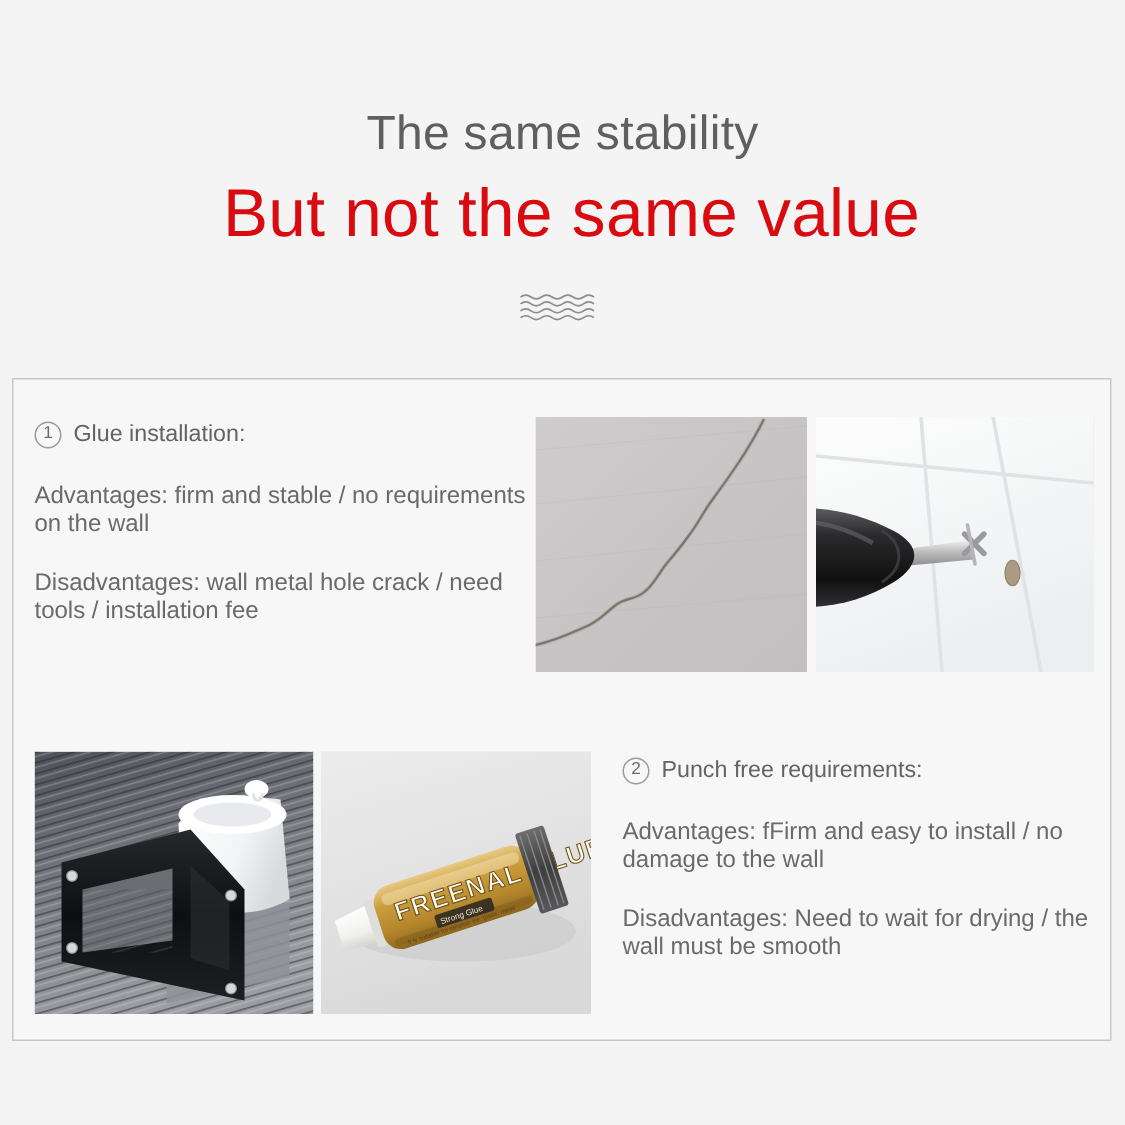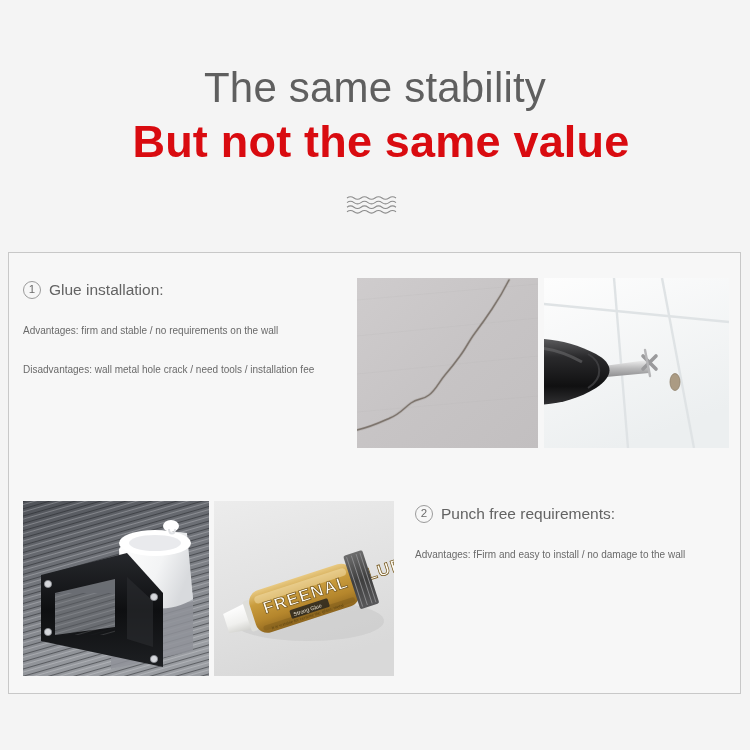--- a/index.html
+++ b/index.html
@@ -14,31 +14,31 @@
     overflow: hidden;
     position: relative;
   }
 
   
   .headings {
     padding-top: 62px;
     text-align: center;
   }
   .headline-1 {
-    font-size: 42px;
+    font-size: 32px;
     line-height: 52px;
     color: #5f5f5f;
     font-weight: 400;
     letter-spacing: 0.2px;
   }
   .headline-2 {
     font-size: 45px;
     line-height: 52px;
     color: #d90b10;
-    font-weight: 700;
+    font-weight: 400;
     letter-spacing: 0.2px;
     margin-top: 2px;
     padding-left: 12px;
   }
 
   
   .wave-divider {
     margin: 26px auto 0 auto;
     width: 60px;
     height: 20px;
@@ -96,21 +96,21 @@
     min-width: 18px;
     border: 1px solid #9b9b9b;
     border-radius: 50%;
     font-size: 11.5px;
     color: #6b6b6b;
     line-height: 1;
     padding-bottom: 1px;
     box-sizing: border-box;
   }
   .step-body {
-    font-size: 10px;
+    font-size: 16px;
     line-height: 19px;
     color: #6a6a6a;
     margin-bottom: 20px;
   }
   .step-body:last-child { margin-bottom: 0; }
 
   
   .photo {
     position: absolute;
     overflow: hidden;
@@ -335,15 +335,16 @@
         </g>
       </svg>
     </div>
 
     <div class="text-col-right">
       <div class="step-title">
         <span class="circle-num">2</span>
         <span>Punch free requirements:</span>
       </div>
       <div class="step-body">Advantages: fFirm and easy to install / no damage to the wall</div>
+      <div class="step-body">Disadvantages: Need to wait for drying / the wall must be smooth</div>
     </div>
   </div>
 </div>
 
 </body></html>

